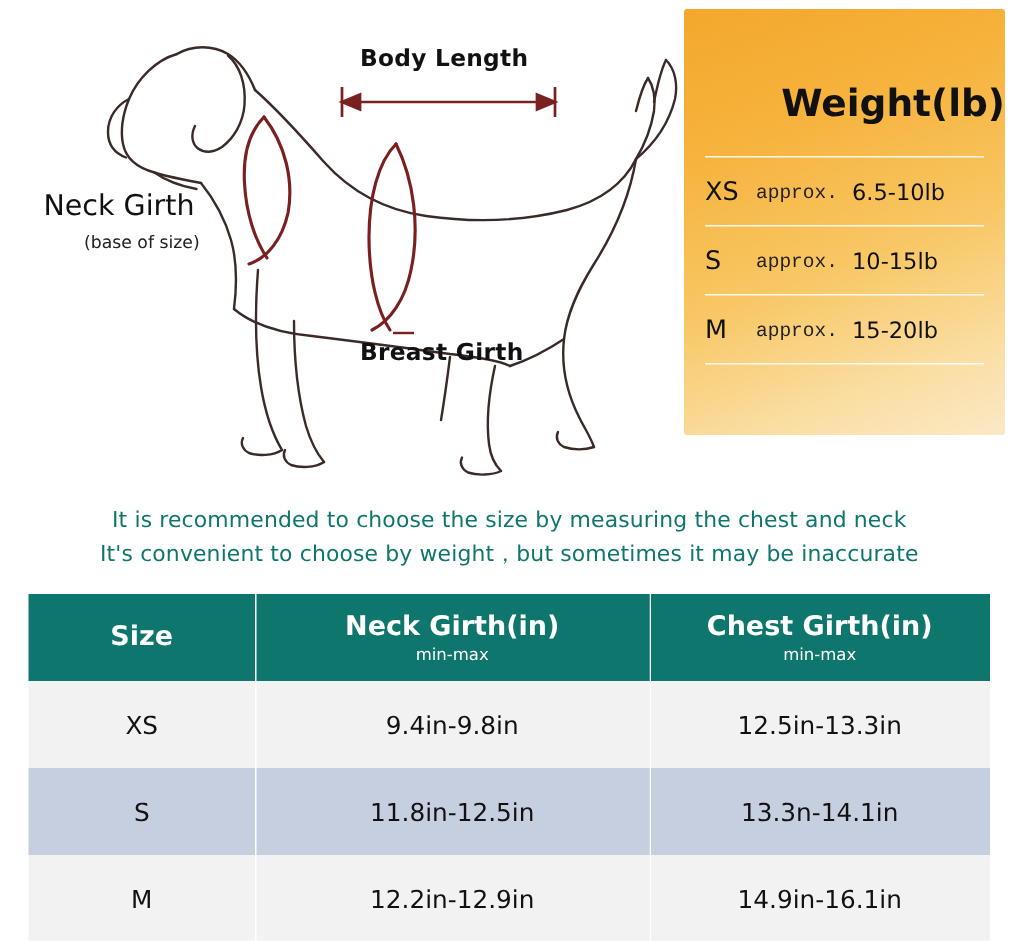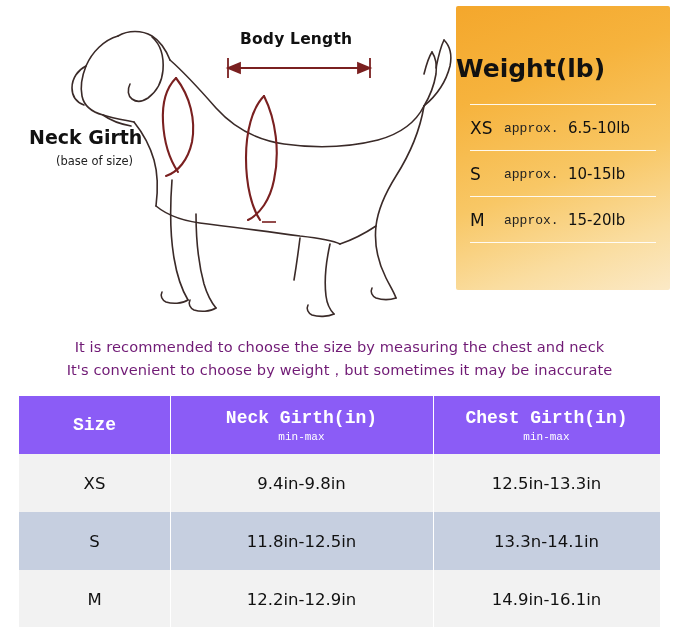--- a/index.html
+++ b/index.html
@@ -41,21 +41,21 @@
     left: 240px;
     top: 30px;
     font-size: 15.5px;
     font-weight: 700;
     letter-spacing: 0.2px;
   }
   #label-neck-girth {
     left: 29px;
     top: 126px;
     font-size: 19px;
-    font-weight: 700;
+    font-weight: 400;
   }
   #label-neck-sub {
     left: 56px;
     top: 154px;
     font-size: 11.5px;
     color: #222;
   }
   #label-breast-girth {
     left: 240px;
     top: 226px;
@@ -72,21 +72,21 @@
     width: 214px;
     height: 284px;
     background: linear-gradient(160deg, #f4a72c 0%, #f6b33d 28%, #f8c765 58%, #fadda0 82%, #fbe9c6 100%);
     border-radius: 2px;
   }
   #weight-title {
     position: absolute;
     left: 0;
     top: 48px;
     width: 214px;
-    text-align: left;
+    text-align: right;
     font-size: 25px;
     font-weight: 700;
     color: #111;
   }
   .weight-row {
     position: absolute;
     left: 14px;
     width: 186px;
     height: 46px;
     border-top: 1px solid rgba(255,255,255,0.9);
@@ -123,46 +123,45 @@
   
   #recommend-block {
     position: absolute;
     left: 0;
     top: 335px;
     width: 679px;
     text-align: center;
   }
   .rec-line {
     font-size: 14.6px;
-    color: #701a75;
+    color: #0f766e;
     line-height: 23px;
     letter-spacing: 0.1px;
   }
 
   
   #size-table {
     position: absolute;
     left: 19px;
     top: 396px;
     width: 641px;
     border-collapse: collapse;
     table-layout: fixed;
   }
   #size-table th, #size-table td {
     border: 0;
     text-align: center;
     font-weight: 400;
   }
   #size-table thead th {
-    background: #8b5cf6;
+    background: #0f766e;
     color: #ffffff;
     height: 58px;
     vertical-align: middle;
     padding: 0;
-    font-family: Liberation Mono, monospace;
   }
   .th-main {
     display: block;
     font-size: 18px;
     font-weight: 700;
     line-height: 22px;
   }
   .th-sub {
     display: block;
     font-size: 11px;
@@ -249,20 +248,21 @@
     </g>
 
     <g stroke="#7a2020" stroke-width="1.6" fill="none">
       <line x1="262" y1="222" x2="276" y2="222"></line>
     </g>
   </svg>
 
   <div class="diag-label" id="label-body-length">Body Length</div>
   <div class="diag-label" id="label-neck-girth">Neck Girth</div>
   <div class="diag-label" id="label-neck-sub">(base of size)</div>
+  <div class="diag-label" id="label-breast-girth">Breast Girth</div>
 
   <div id="weight-panel">
     <div id="weight-title">Weight(lb)</div>
 
     <div class="weight-row" id="weight-row-0">
       <span class="w-size">XS</span>
       <span class="w-approx">approx.</span>
       <span class="w-value">6.5-10lb</span>
     </div>
     <div class="weight-row" id="weight-row-1">

